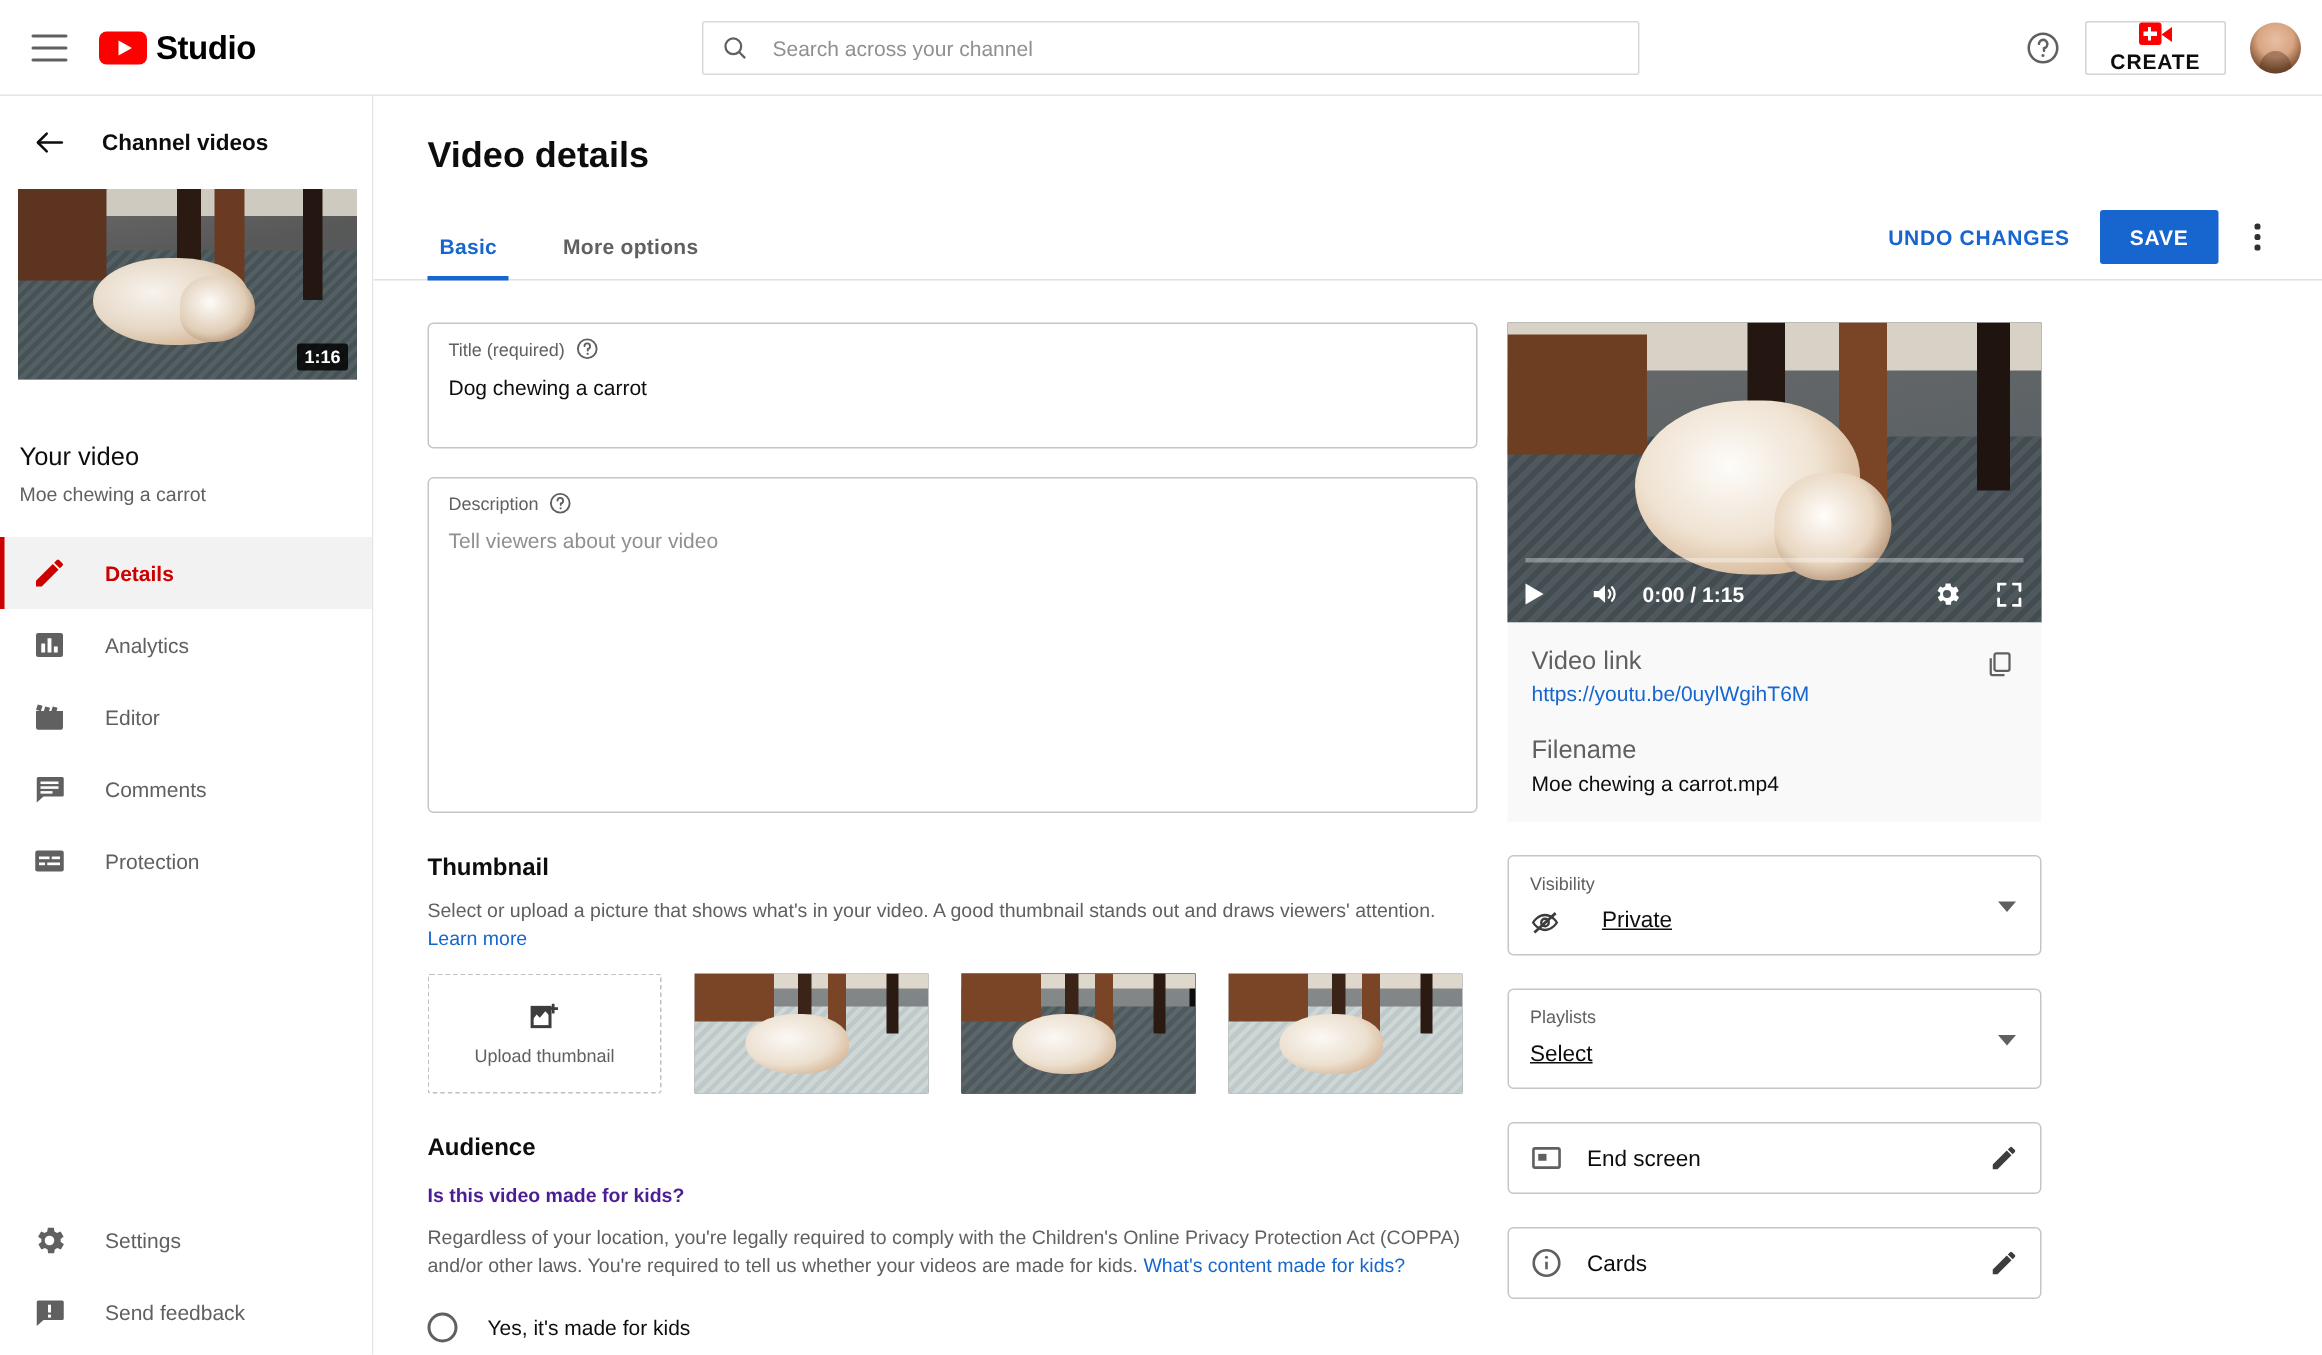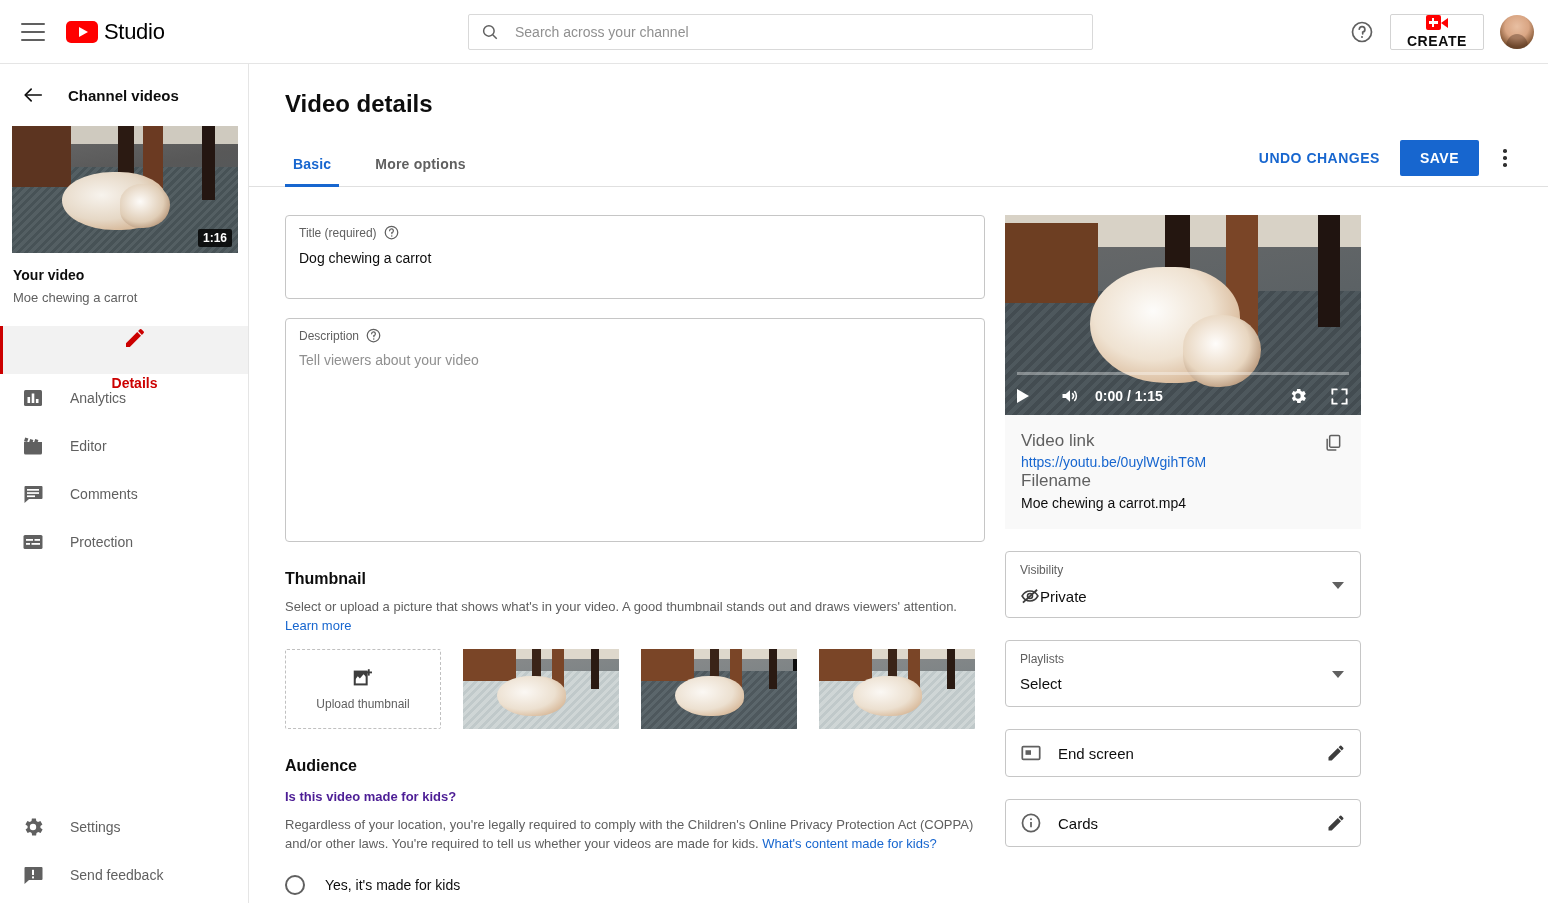--- a/index.html
+++ b/index.html
@@ -27,21 +27,21 @@
   .brand { display: flex; align-items: center; gap: 6px; cursor: pointer; }
   .yt-logo {
     width: 32px; height: 22px; background: #ff0000; border-radius: 5px;
     display: flex; align-items: center; justify-content: center;
   }
   .yt-logo .tri {
     width: 0; height: 0; border-left: 9px solid #fff;
     border-top: 5.5px solid transparent; border-bottom: 5.5px solid transparent;
     margin-left: 2px;
   }
-  .brand-text { font-size: 22px; font-weight: normal; letter-spacing: -0.3px; color: #000; }
+  .brand-text { font-size: 22px; font-weight: bold; letter-spacing: -0.3px; color: #000; }
 
   .searchwrap {
     position: absolute; left: 468px; top: 14px; width: 625px; height: 36px;
     border: 1px solid #d9d9d9; border-radius: 2px; background: #fff;
     display: flex; align-items: center; padding: 0 12px;
   }
   .search-ico { width: 18px; height: 18px; margin-right: 14px; flex: 0 0 auto; }
   .search-input {
     border: 0; outline: 0; flex: 1; font-size: 14px; color: #606060;
     font-family: "Liberation Sans", sans-serif; background: transparent;
@@ -109,29 +109,29 @@
     position:absolute; left:48%; top:46%; width:22%; height:34%;
     background: radial-gradient(ellipse at 40% 40%, #fdfbf8 0%, #e0cdb6 55%, #8d5f3c 100%);
     border-radius: 46% 52% 58% 44%;
   }
   .thumb-dur {
     position:absolute; right:6px; bottom:6px; background:rgba(0,0,0,0.82);
     color:#fff; font-size:12px; font-weight:bold; padding:2px 5px; border-radius:2px;
   }
 
   .yourvideo { padding: 14px 0 0 13px; }
-  .yourvideo-label { font-size: 14px; font-weight: bold; color: #0d0d0d; }
+  .yourvideo-label { font-size: 17px; font-weight: normal; color: #0d0d0d; margin-top: 28px; }
   .yourvideo-name { font-size: 13px; color: #606060; margin-top: 7px; }
 
   .navlist { margin-top: 21px; }
   .navitem {
     height: 48px; display: flex; align-items: center; cursor: pointer;
     padding-left: 21px; gap: 25px; position: relative;
   }
-  .navitem.active { background: #f2f2f2; flex-direction: column; }
+  .navitem.active { background: #f2f2f2; }
   .navitem.active:before { content:""; position:absolute; left:0; top:0; bottom:0; width:3px; background:#c00; }
   .navitem .nico { width: 24px; height: 24px; flex: 0 0 24px; }
   .navitem .nlabel { font-size: 14px; color: #606060; }
   .navitem.active .nlabel { color: #c00; font-weight: bold; }
 
   .navbottom { position: absolute; left: 0; bottom: 4px; width: 100%; }
 
   
   .main {
     position: absolute; left: 249px; top: 64px; width: 1299px; height: 839px;
@@ -240,31 +240,31 @@
   .pl-vol { width: 22px; height: 20px; margin-left: 30px; cursor:pointer; }
   .pl-time { color:#fff; font-size:14px; font-weight:bold; margin-left: 14px; }
   .pl-right { margin-left: auto; display:flex; align-items:center; gap: 22px; }
   .pl-gear { width: 20px; height: 20px; cursor:pointer; }
   .pl-full { width: 19px; height: 19px; cursor:pointer; }
 
   .infobox { background: #f9f9f9; padding: 16px 16px 18px 16px; position: relative; }
   .ib-label { font-size: 17px; color: #606060; }
   .ib-link { font-size: 14px; color: #1766cf; margin-top: 3px; cursor:pointer; display:inline-block; }
   .ib-value { font-size: 14px; color: #0d0d0d; margin-top: 4px; }
-  .ib-gap { }
+  .ib-gap { margin-top: 18px; }
   .copy-ico { position:absolute; right: 18px; top: 18px; width: 20px; height: 20px; cursor:pointer; }
   .qbadges { display:flex; gap: 9px; margin-top: 9px; }
   .qbadge { background:#1766cf; color:#fff; font-size:9px; font-weight:bold; padding:3px 5px; border-radius:2px; letter-spacing:0.5px; }
 
   .selcard {
     border: 1px solid #c6c6c6; border-radius: 4px; padding: 11px 14px 14px 14px;
     margin-top: 22px; position: relative; cursor: pointer; height: 67px;
   }
   .selcard .ib-label { font-size: 12px; }
-  .sel-value { display:flex; align-items:center; gap: 0; margin-top: 9px; font-size: 15px; color:#0d0d0d; }
+  .sel-value { display:flex; align-items:flex-start; gap: 28px; margin-top: 9px; font-size: 15px; color:#0d0d0d;text-decoration:underline; }
   .eye-ico { width: 20px; height: 20px; }
   .caret { position:absolute; right: 16px; top: 50%; margin-top:-3px;
     width:0;height:0;border-left:6px solid transparent;border-right:6px solid transparent;border-top:7px solid #606060; }
 
   .rowcard {
     border: 1px solid #c6c6c6; border-radius: 4px; height: 48px; margin-top: 22px;
     display: flex; align-items: center; padding: 0 14px; gap: 16px; cursor: pointer;
   }
   .rowcard .rlabel { font-size: 15px; color: #0d0d0d; text-align: center; }
   .pencil-ico { margin-left: auto; width: 20px; height: 20px; cursor:pointer; }

